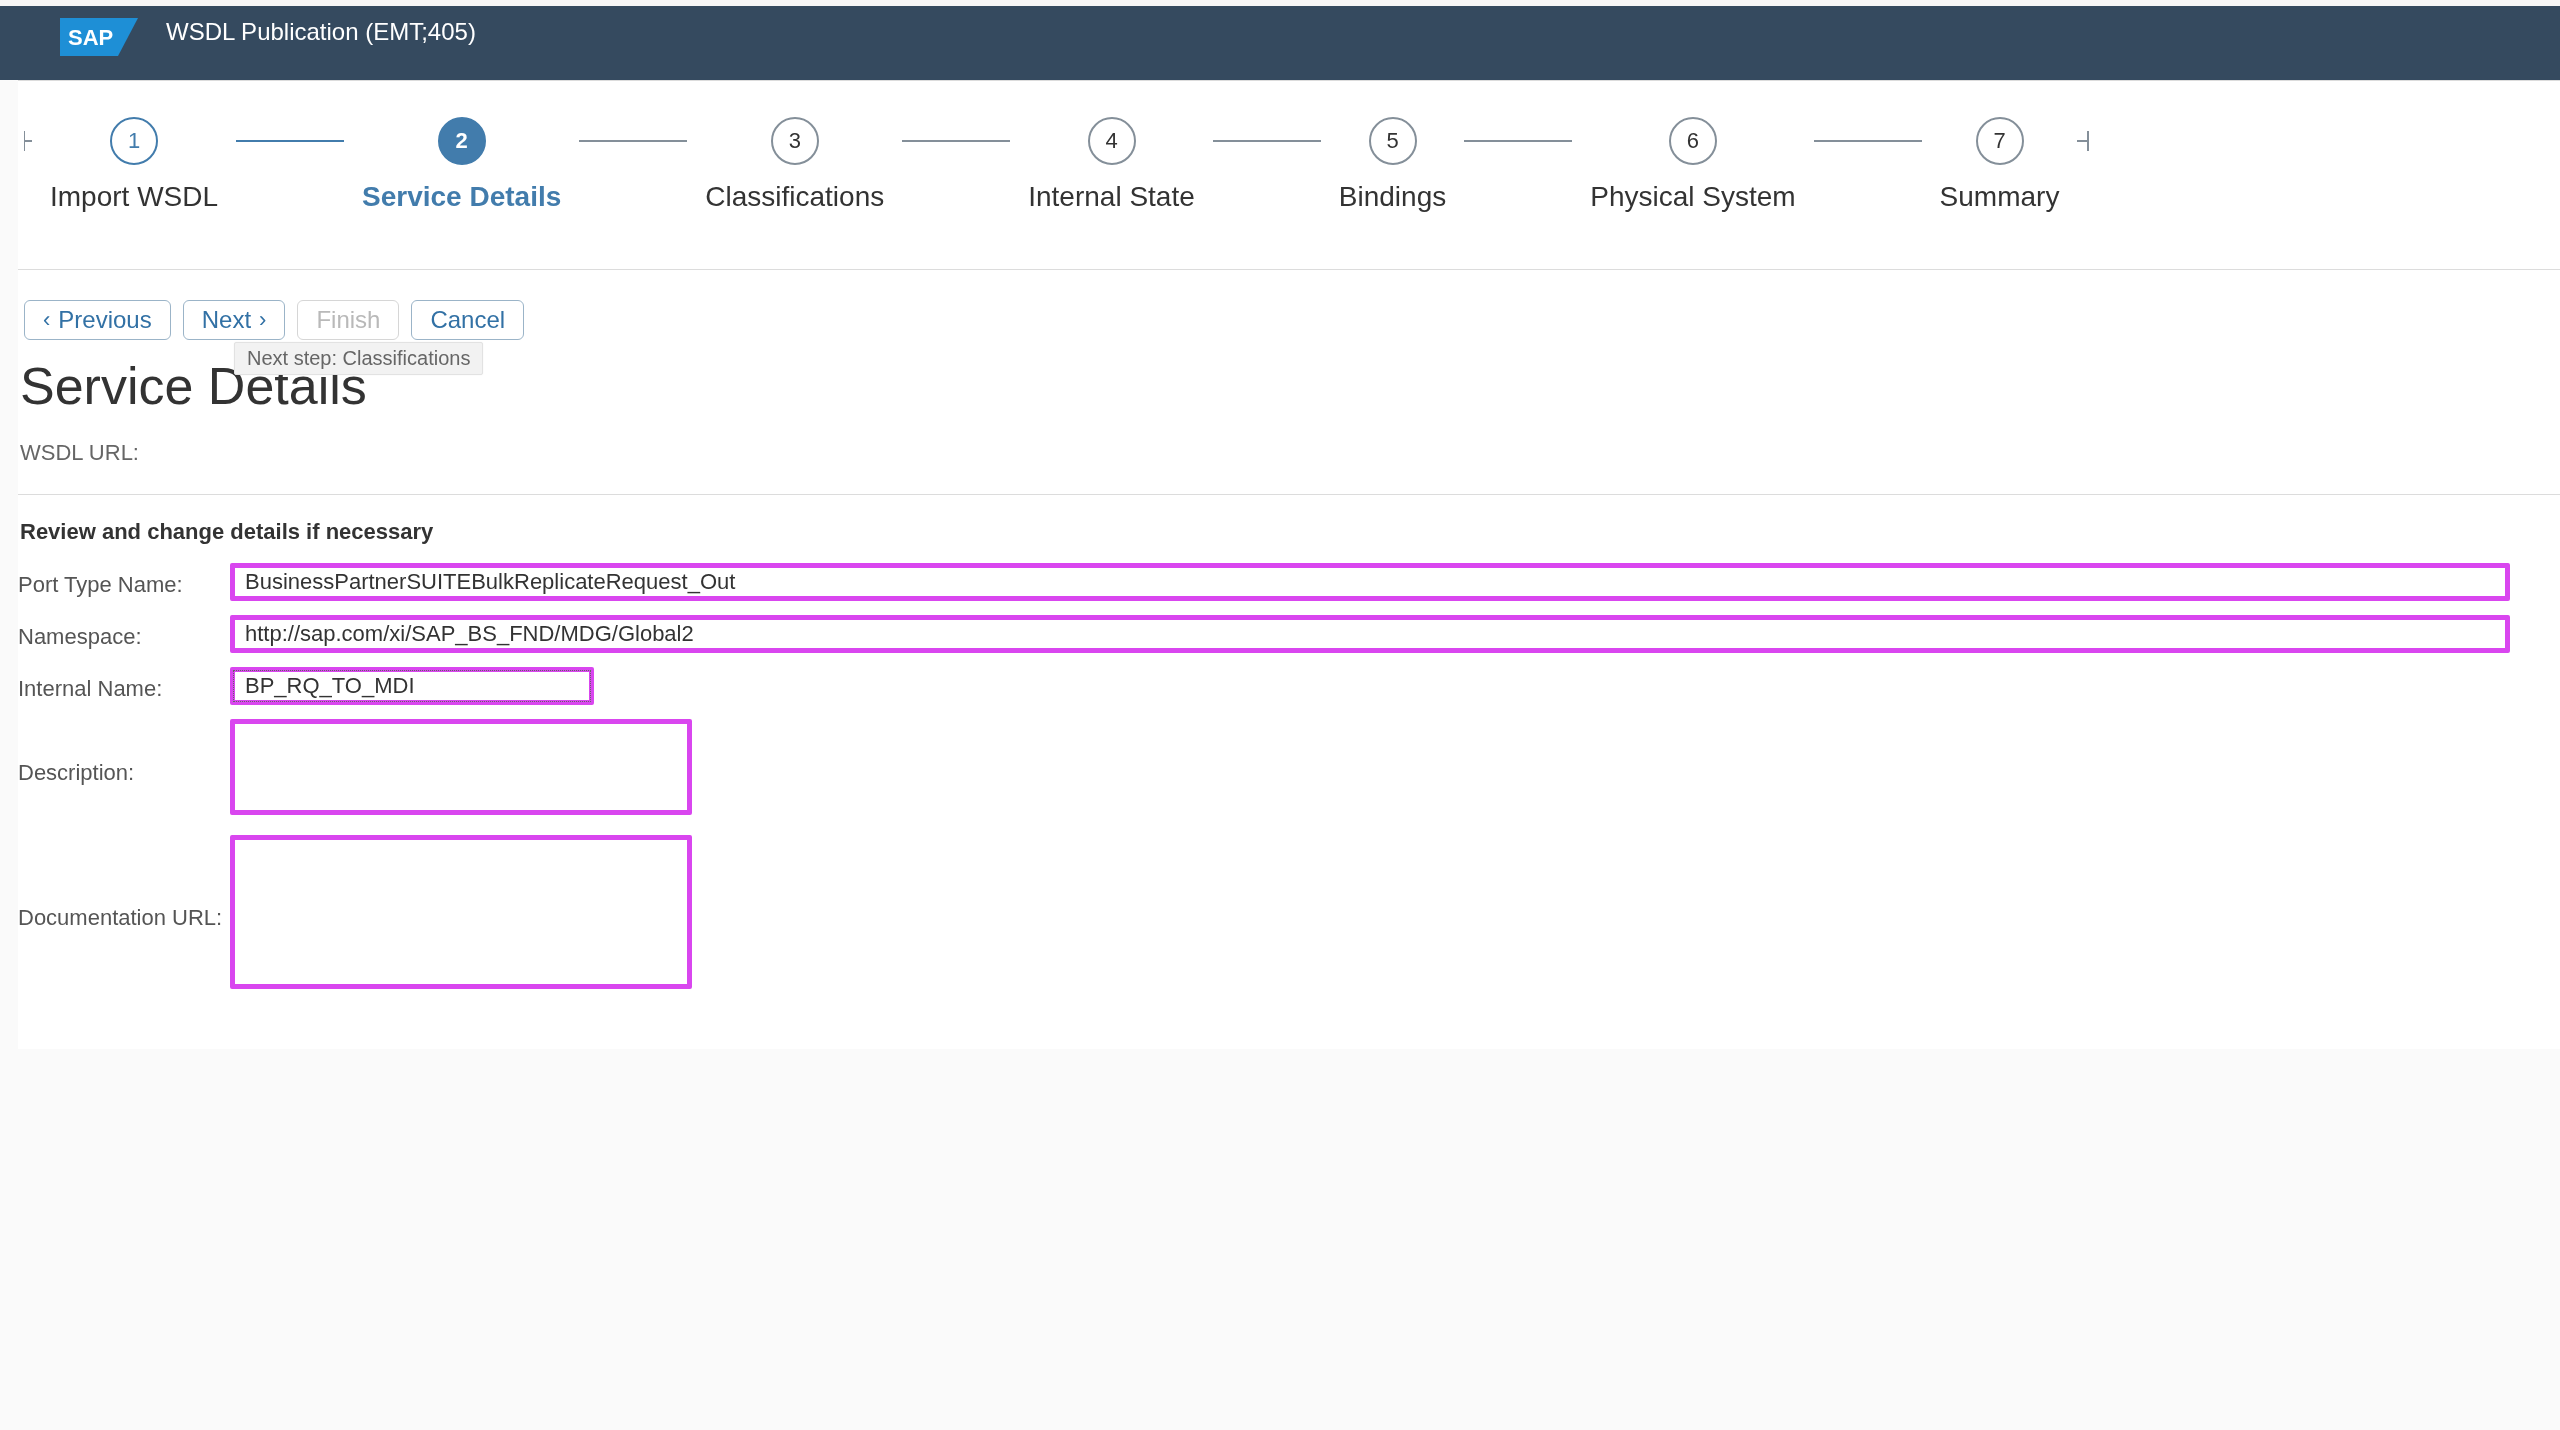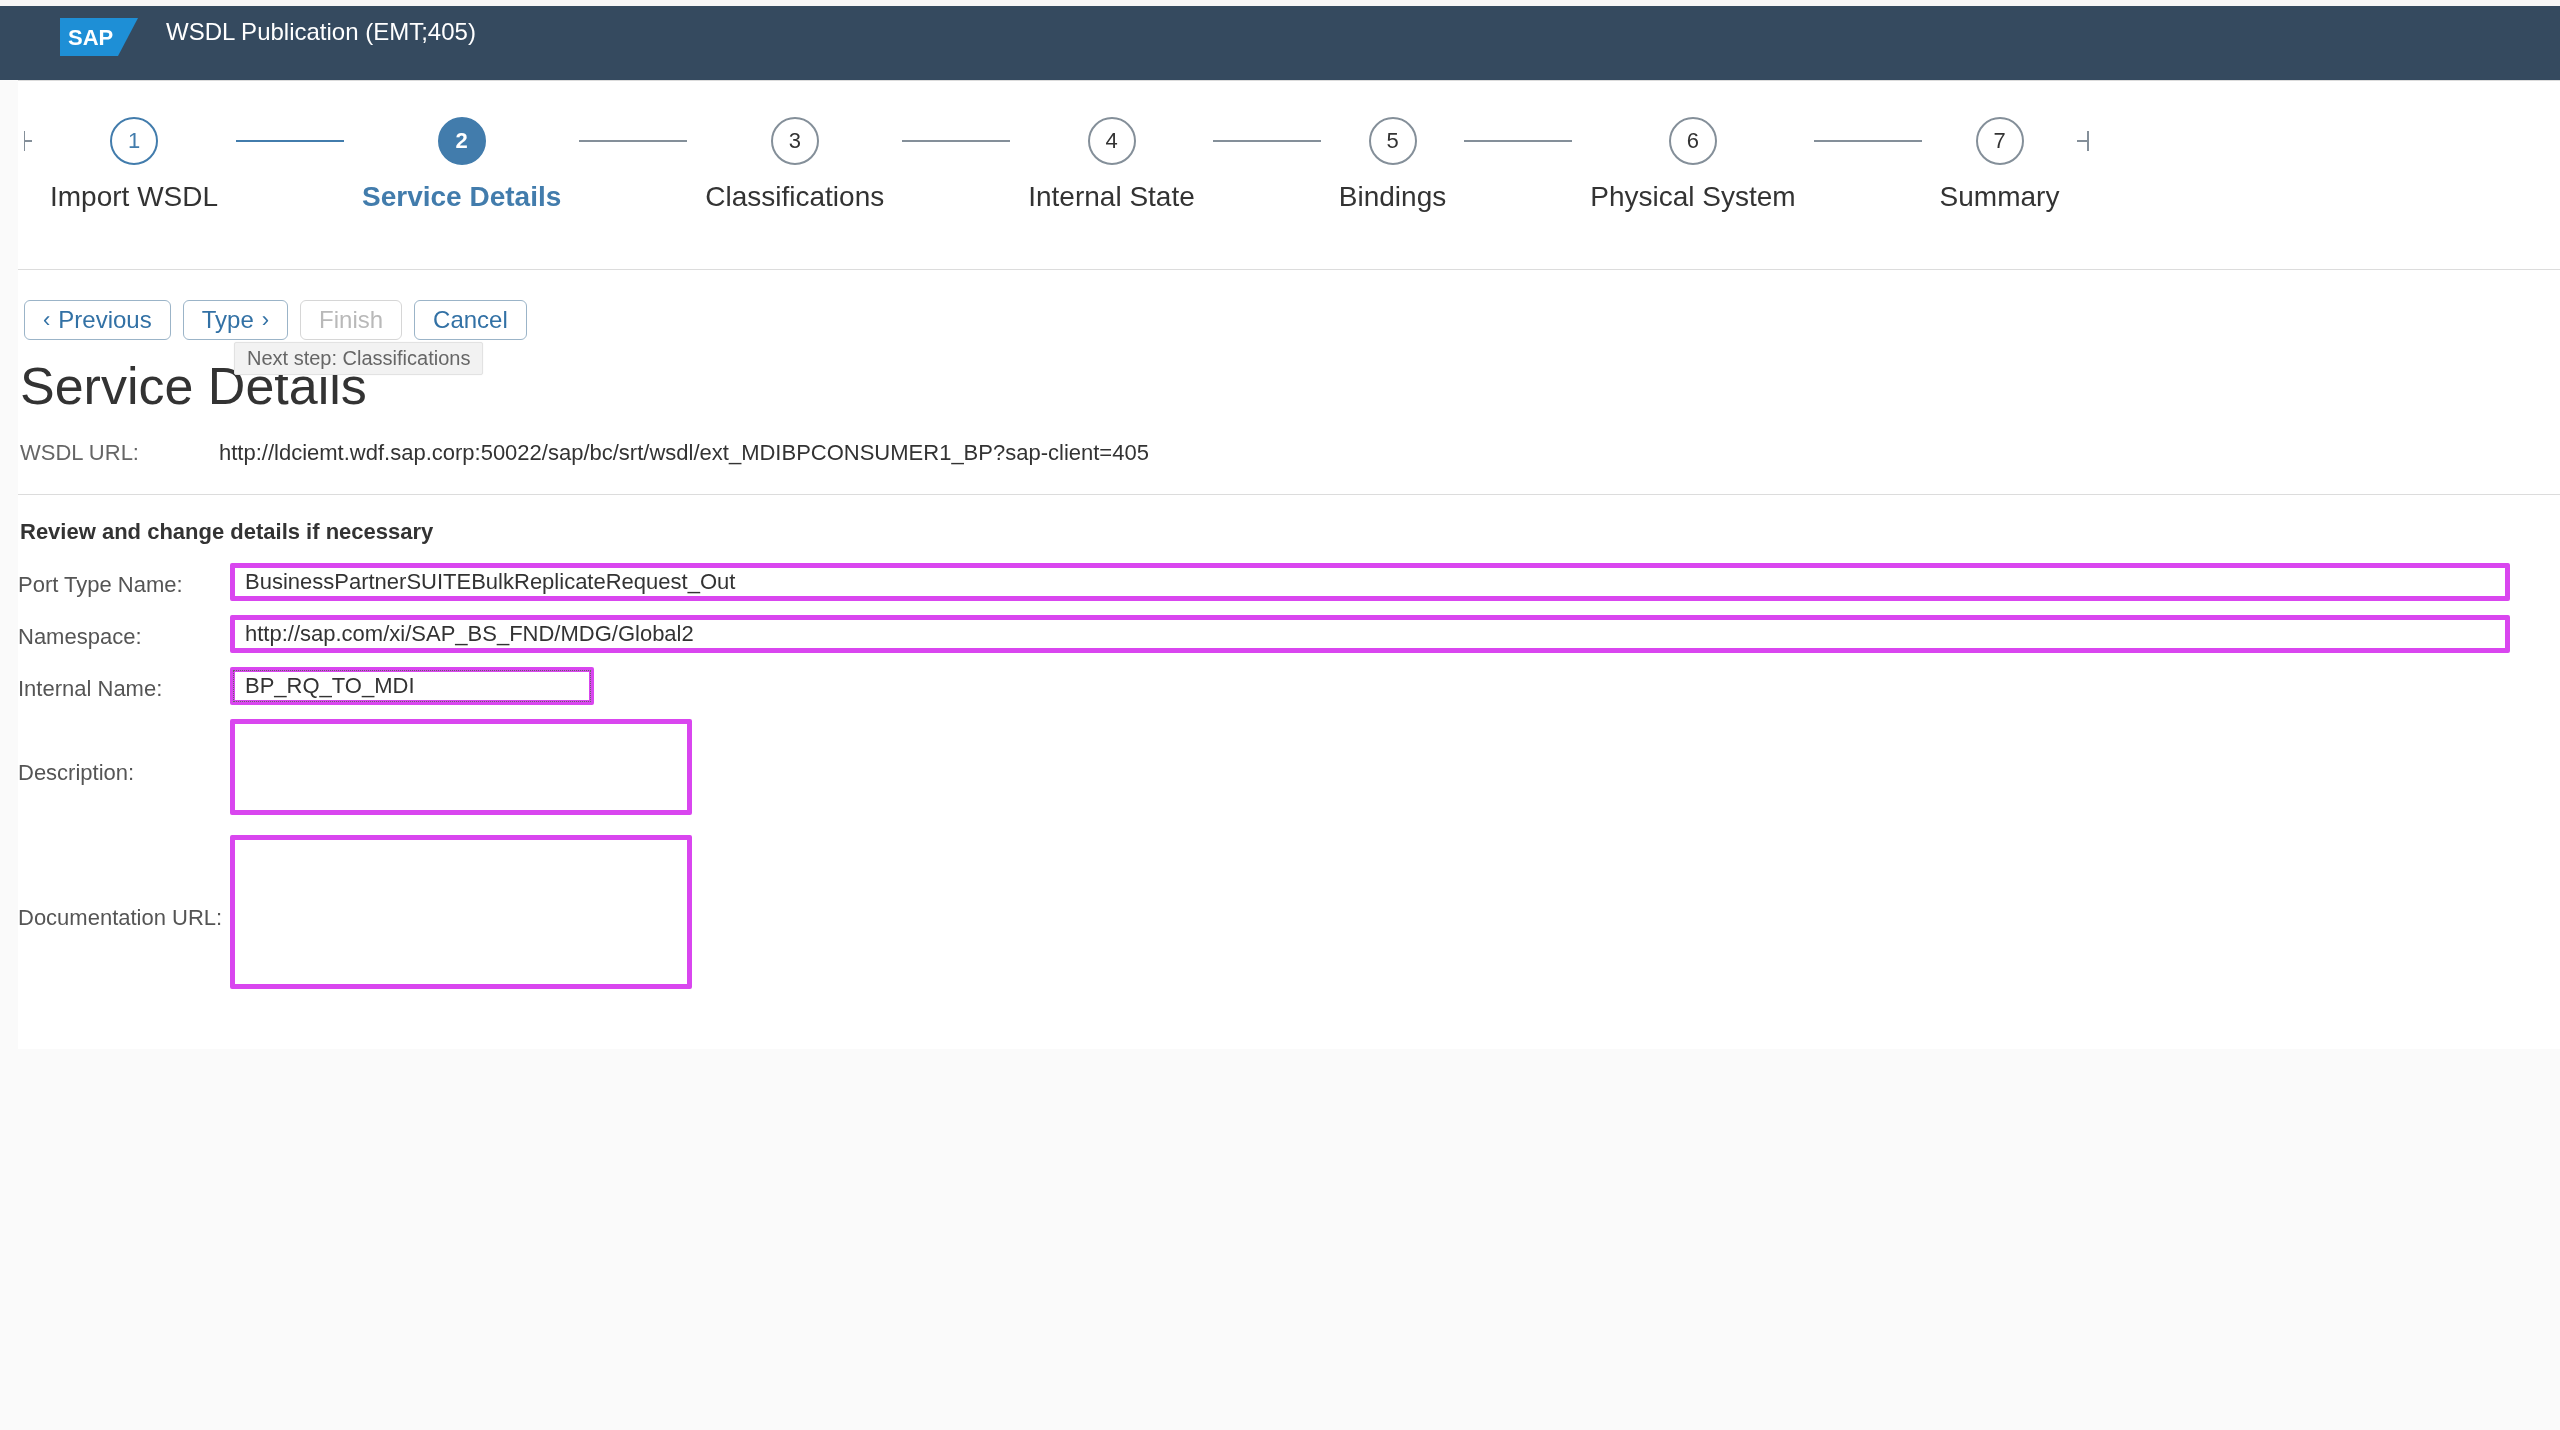--- a/index.html
+++ b/index.html
@@ -313,38 +313,37 @@
     </div>
 
     <hr class="divider divider-below-wizard">
 
     <div class="button-bar">
       <button class="sap-btn">
         <span class="btn-icon">‹</span>
         <span>Previous</span>
       </button>
       <button class="sap-btn">
-        <span>Type</span>
+        <span>Next</span>
         <span class="btn-icon">›</span>
       </button>
       <button class="sap-btn" disabled="">
         <span>Finish</span>
       </button>
       <button class="sap-btn">
         <span>Cancel</span>
       </button>
 
       <div class="tooltip">Next step: Classifications</div>
     </div>
 
     <h1 class="page-heading">Service Details</h1>
 
     <div class="kv-row">
       <span class="kv-label">WSDL URL:</span>
-      <span class="kv-value">http://ldciemt.wdf.sap.corp:50022/sap/bc/srt/wsdl/ext_MDIBPCONSUMER1_BP?sap-client=405</span>
     </div>
 
     <hr class="divider">
 
     <div class="section-subtitle">Review and change details if necessary</div>
 
     <div class="form-row">
       <div class="form-label">Port Type Name:</div>
       <div class="form-input-wide">
         <input type="text" value="BusinessPartnerSUITEBulkReplicateRequest_Out" style="">

